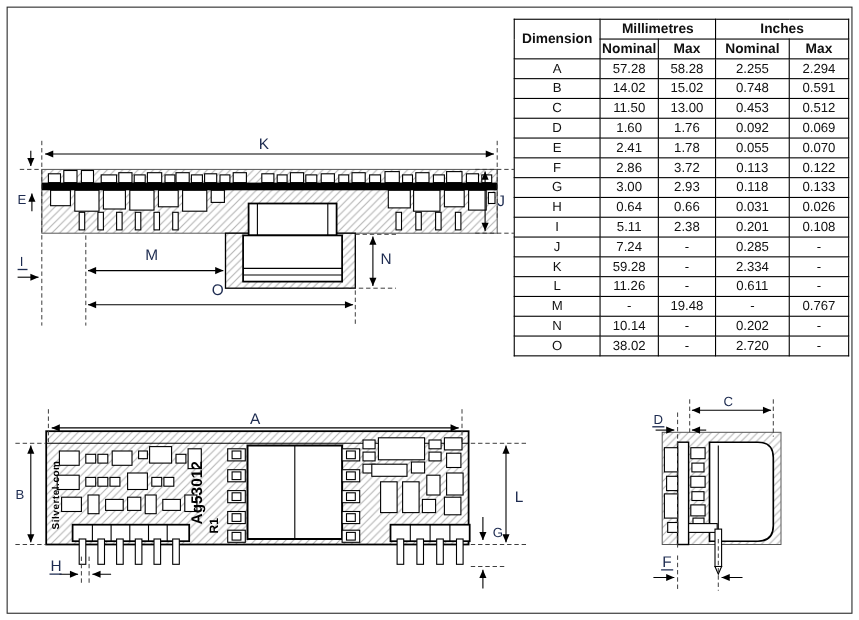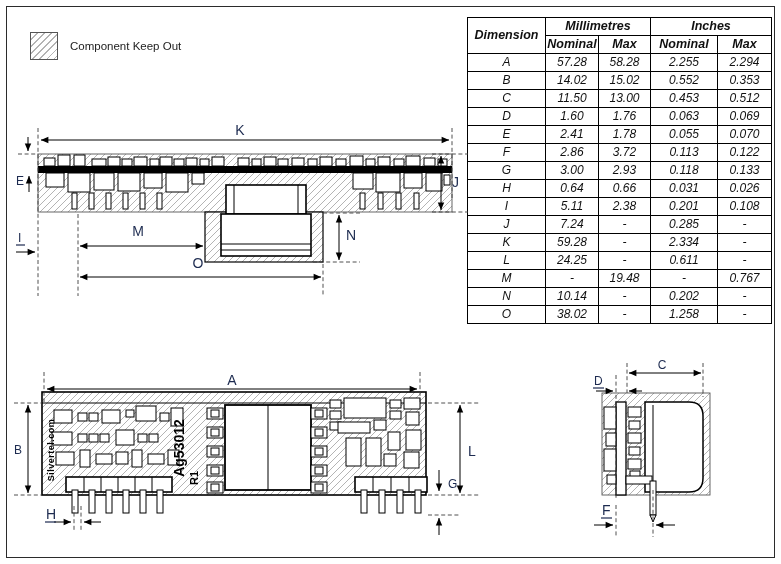--- a/index.html
+++ b/index.html
@@ -5,21 +5,21 @@
   html,body{margin:0;padding:0;background:#fff;}
   #canvas{position:relative;width:781px;height:564px;background:#fff;overflow:hidden;
           font-family:"Liberation Sans",sans-serif;color:#111;}
   #frame{position:absolute;left:6px;top:6px;width:767px;height:550px;border:1px solid #2b2b2b;}
   
   #legend{position:absolute;left:30px;top:32px;display:flex;align-items:center;gap:12px;}
   #legend .swatch{width:26px;height:26px;border:1px solid #555;
      background:repeating-linear-gradient(135deg,#fff,#fff 4px,#b4b4b4 4px,#b4b4b4 5px);}
   #legend .lbl{font-size:11.5px;color:#222;}
   
-  #dimtable{position:absolute;left:467px;top:17px;border-collapse:collapse;table-layout:fixed;width:304px;font-style:italic;}
+  #dimtable{position:absolute;left:467px;top:17px;border-collapse:collapse;table-layout:fixed;width:304px;}
   #dimtable th,#dimtable td{border:1.5px solid #000;text-align:center;padding:0;
      font-size:12px;line-height:17px;height:17px;overflow:hidden;}
   #dimtable th{font-weight:bold;font-size:12.5px;}
   
   svg{position:absolute;overflow:visible;}
   .dl{stroke:#000;stroke-width:1;fill:none;}
   .dash{stroke:#3c3c3c;stroke-width:0.9;stroke-dasharray:4 2.6;fill:none;}
   .comp{fill:#fff;stroke:#000;stroke-width:1;}
   .heavy{fill:#fff;stroke:#000;stroke-width:1.6;}
   .thin{stroke:#000;stroke-width:1;fill:none;}
@@ -28,24 +28,20 @@
   .dim.sm{font-size:12px;}
   .silk{font-family:"Liberation Sans",sans-serif;fill:#000;font-weight:bold;}
   .ul{stroke:#1d2b50;stroke-width:1.2;}
 </style>
 </head>
 <body>
 
 <div id="canvas">
   <div id="frame"></div>
 
-  <div id="legend">
-    <div class="swatch"></div>
-    <div class="lbl">Component Keep Out</div>
-  </div>
 
   <table id="dimtable">
     <colgroup>
         <col style="width:78px">
         <col style="width:53px">
         <col style="width:52px">
         <col style="width:67px">
         <col style="width:54px">
       </colgroup>
     <thead>
@@ -66,35 +62,35 @@
           <td>A</td>
           <td>57.28</td>
           <td>58.28</td>
           <td>2.255</td>
           <td>2.294</td>
         </tr>
         <tr>
           <td>B</td>
           <td>14.02</td>
           <td>15.02</td>
-          <td>0.552</td>
-          <td>0.353</td>
+          <td>0.748</td>
+          <td>0.591</td>
         </tr>
         <tr>
           <td>C</td>
           <td>11.50</td>
           <td>13.00</td>
           <td>0.453</td>
           <td>0.512</td>
         </tr>
         <tr>
           <td>D</td>
           <td>1.60</td>
           <td>1.76</td>
-          <td>0.063</td>
+          <td>0.092</td>
           <td>0.069</td>
         </tr>
         <tr>
           <td>E</td>
           <td>2.41</td>
           <td>1.78</td>
           <td>0.055</td>
           <td>0.070</td>
         </tr>
         <tr>
@@ -134,21 +130,21 @@
         </tr>
         <tr>
           <td>K</td>
           <td>59.28</td>
           <td>-</td>
           <td>2.334</td>
           <td>-</td>
         </tr>
         <tr>
           <td>L</td>
-          <td>24.25</td>
+          <td>11.26</td>
           <td>-</td>
           <td>0.611</td>
           <td>-</td>
         </tr>
         <tr>
           <td>M</td>
           <td>-</td>
           <td>19.48</td>
           <td>-</td>
           <td>0.767</td>
@@ -157,21 +153,21 @@
           <td>N</td>
           <td>10.14</td>
           <td>-</td>
           <td>0.202</td>
           <td>-</td>
         </tr>
         <tr>
           <td>O</td>
           <td>38.02</td>
           <td>-</td>
-          <td>1.258</td>
+          <td>2.720</td>
           <td>-</td>
         </tr>
       </tbody>
   </table>
 
   <svg width="0" height="0">
     <defs>
       <pattern id="hatch" width="7" height="7" patternUnits="userSpaceOnUse">
         <rect width="7" height="7" fill="#ffffff"></rect>
         <path d="M0,7 L7,0 M-3.5,3.5 L3.5,-3.5 M3.5,10.5 L10.5,3.5" stroke="#b4b4b4" stroke-width="1"></path>

